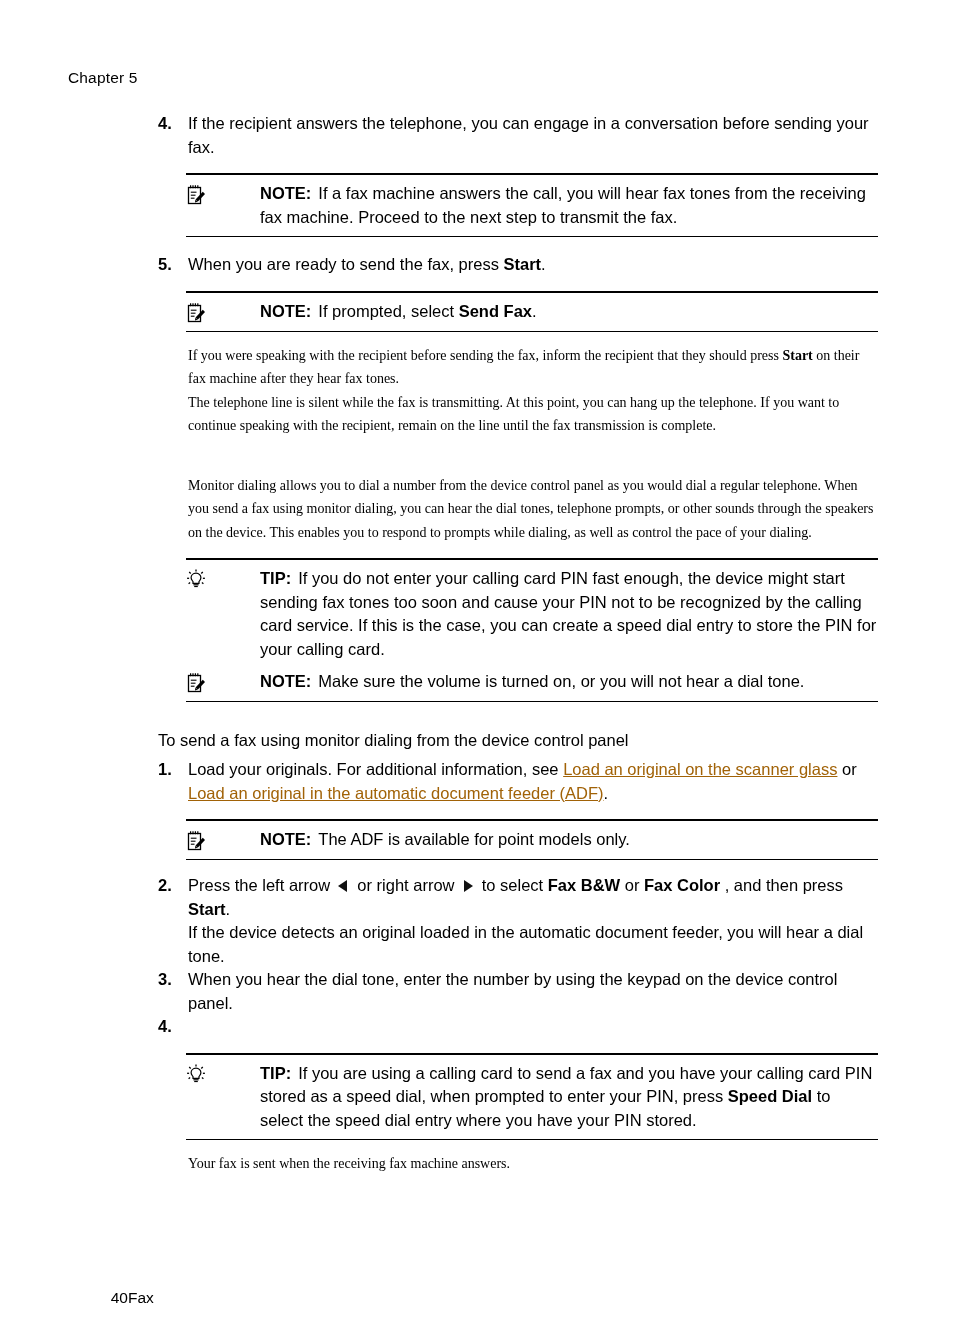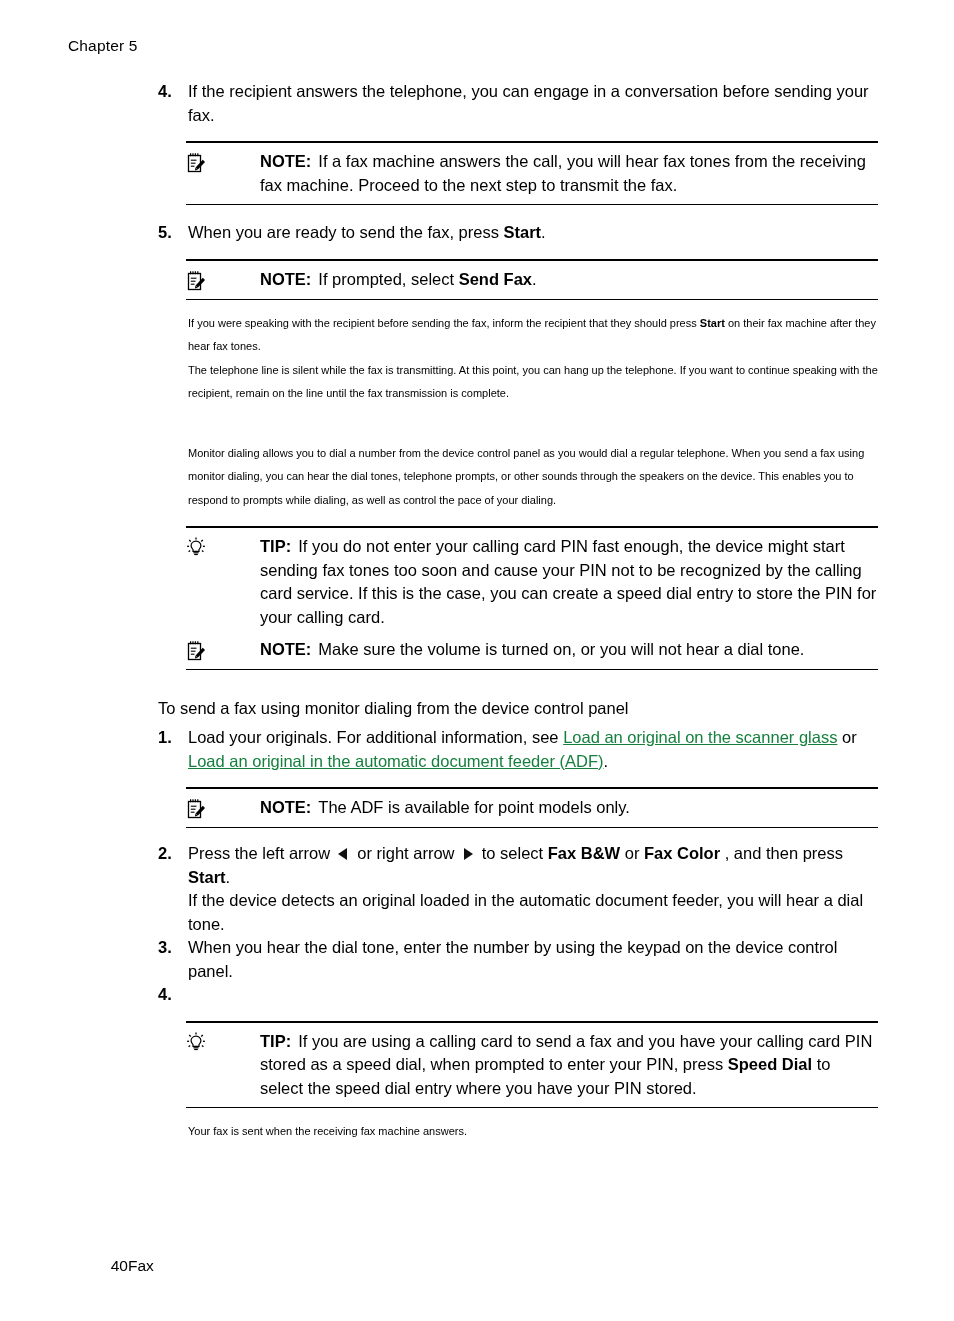--- a/index.html
+++ b/index.html
@@ -13,20 +13,21 @@
     position: relative;
     font-family: "Liberation Sans", sans-serif;
     color: #000000;
     -webkit-font-smoothing: antialiased;
   }
   .page {
     position: relative;
     width: 954px;
     height: 1026px;
     box-sizing: border-box;
+    margin-top: 32px;
   }
 
   
   .chapter-head {
     position: absolute;
     left: 68px;
     top: 36px;
     font-size: 15.5px;
     line-height: 20px;
     letter-spacing: .01em;
@@ -57,23 +58,24 @@
     padding-left: 90px;
     box-sizing: content-box;
   }
   .step-body {
     flex: 1 1 auto;
     font-size: 16.5px;
     line-height: 23.5px;
   }
 
   .para {
-    font-size: 11px;
+    font-size: 14px;
     line-height: 23.5px;
     margin-left: 120px;
+    font-family: Liberation Serif, serif;
   }
 
   .sect-head {
     font-size: 17.5px;
     font-weight: bold;
     line-height: 24px;
     margin-left: 0px;
   }
   .proc-head {
     font-size: 16.5px;
@@ -113,21 +115,21 @@
     font-weight: bold;
   }
   .admon-label + .gap {
     display: inline-block;
     width: 7px;
   }
 
   b, .b { font-weight: bold; }
   .link {
     text-decoration: underline;
-    color: #15803d;
+    color: #a16207;
     text-align: right;
   }
 
   
   .ico-svg { display: block; }
 
   .arrow-glyph {
     display: inline-block;
     width: 14px;
     height: 14px;

